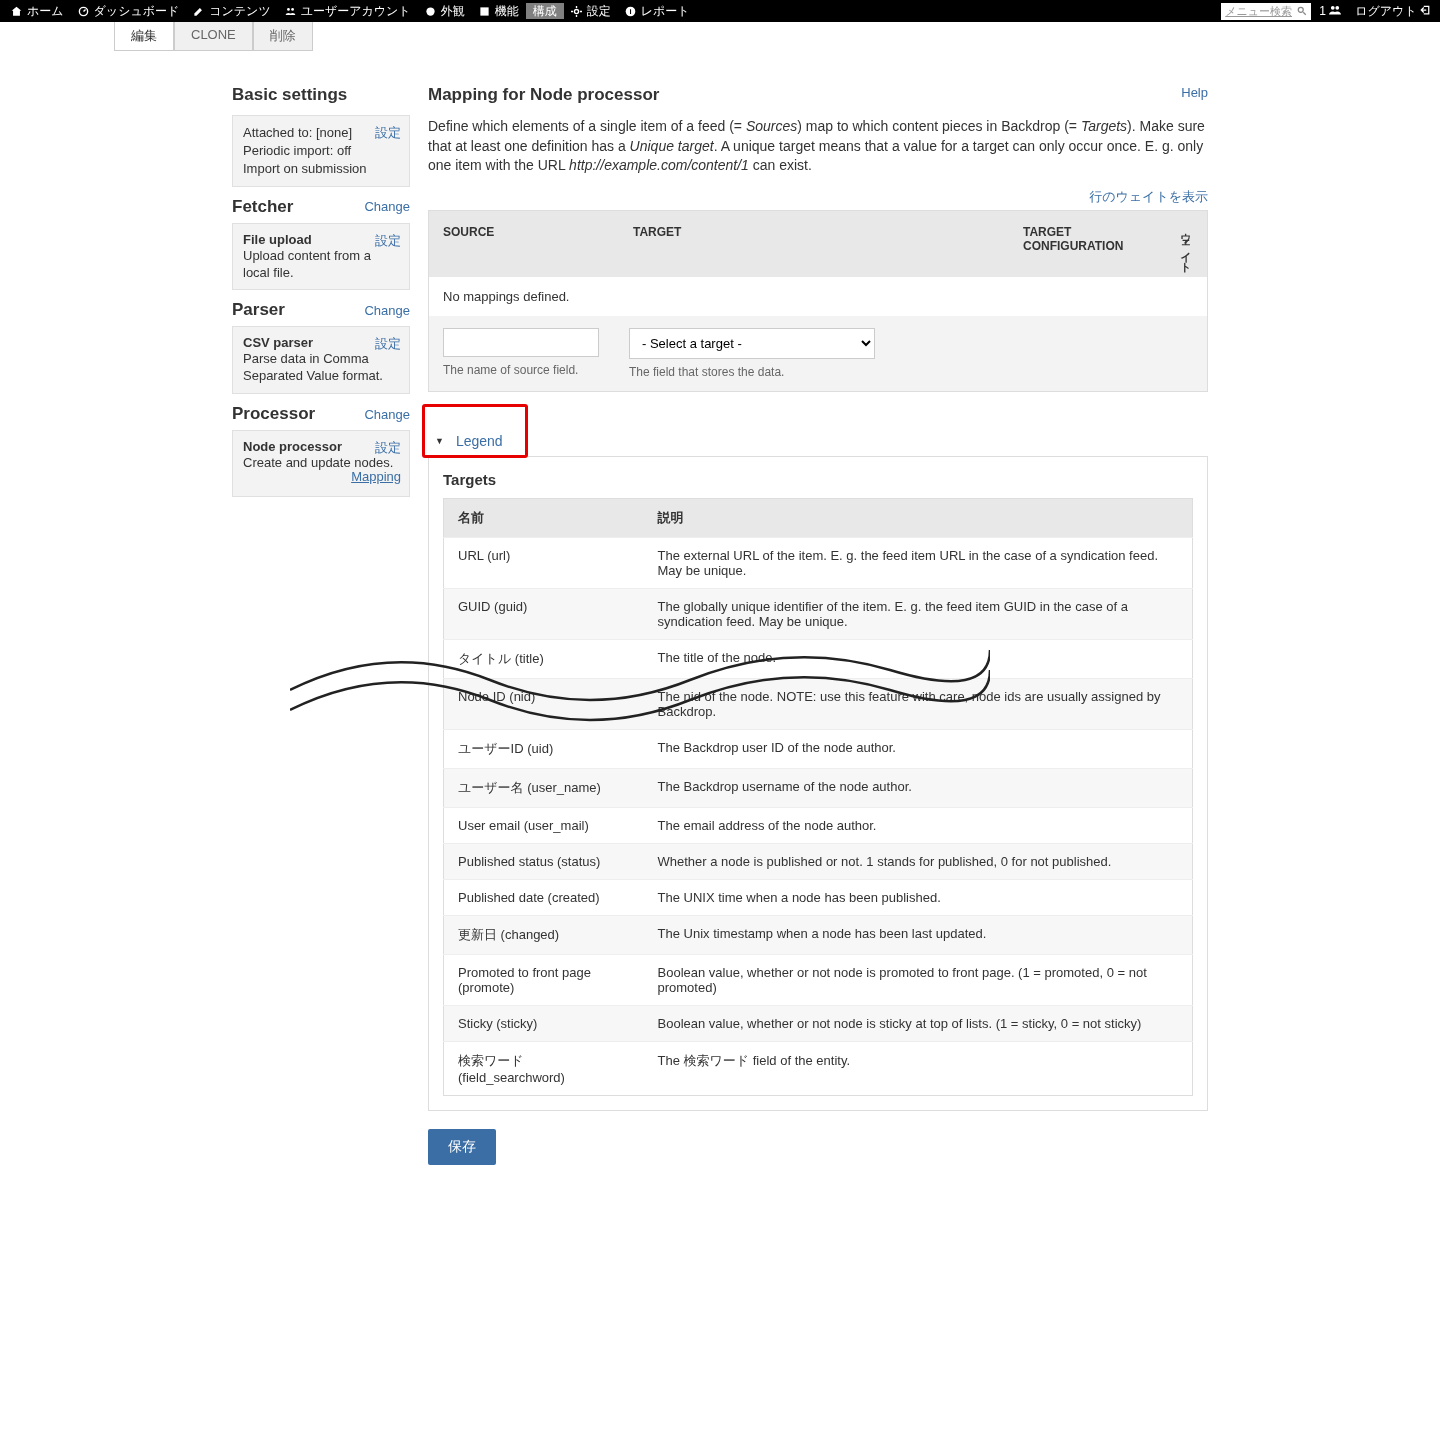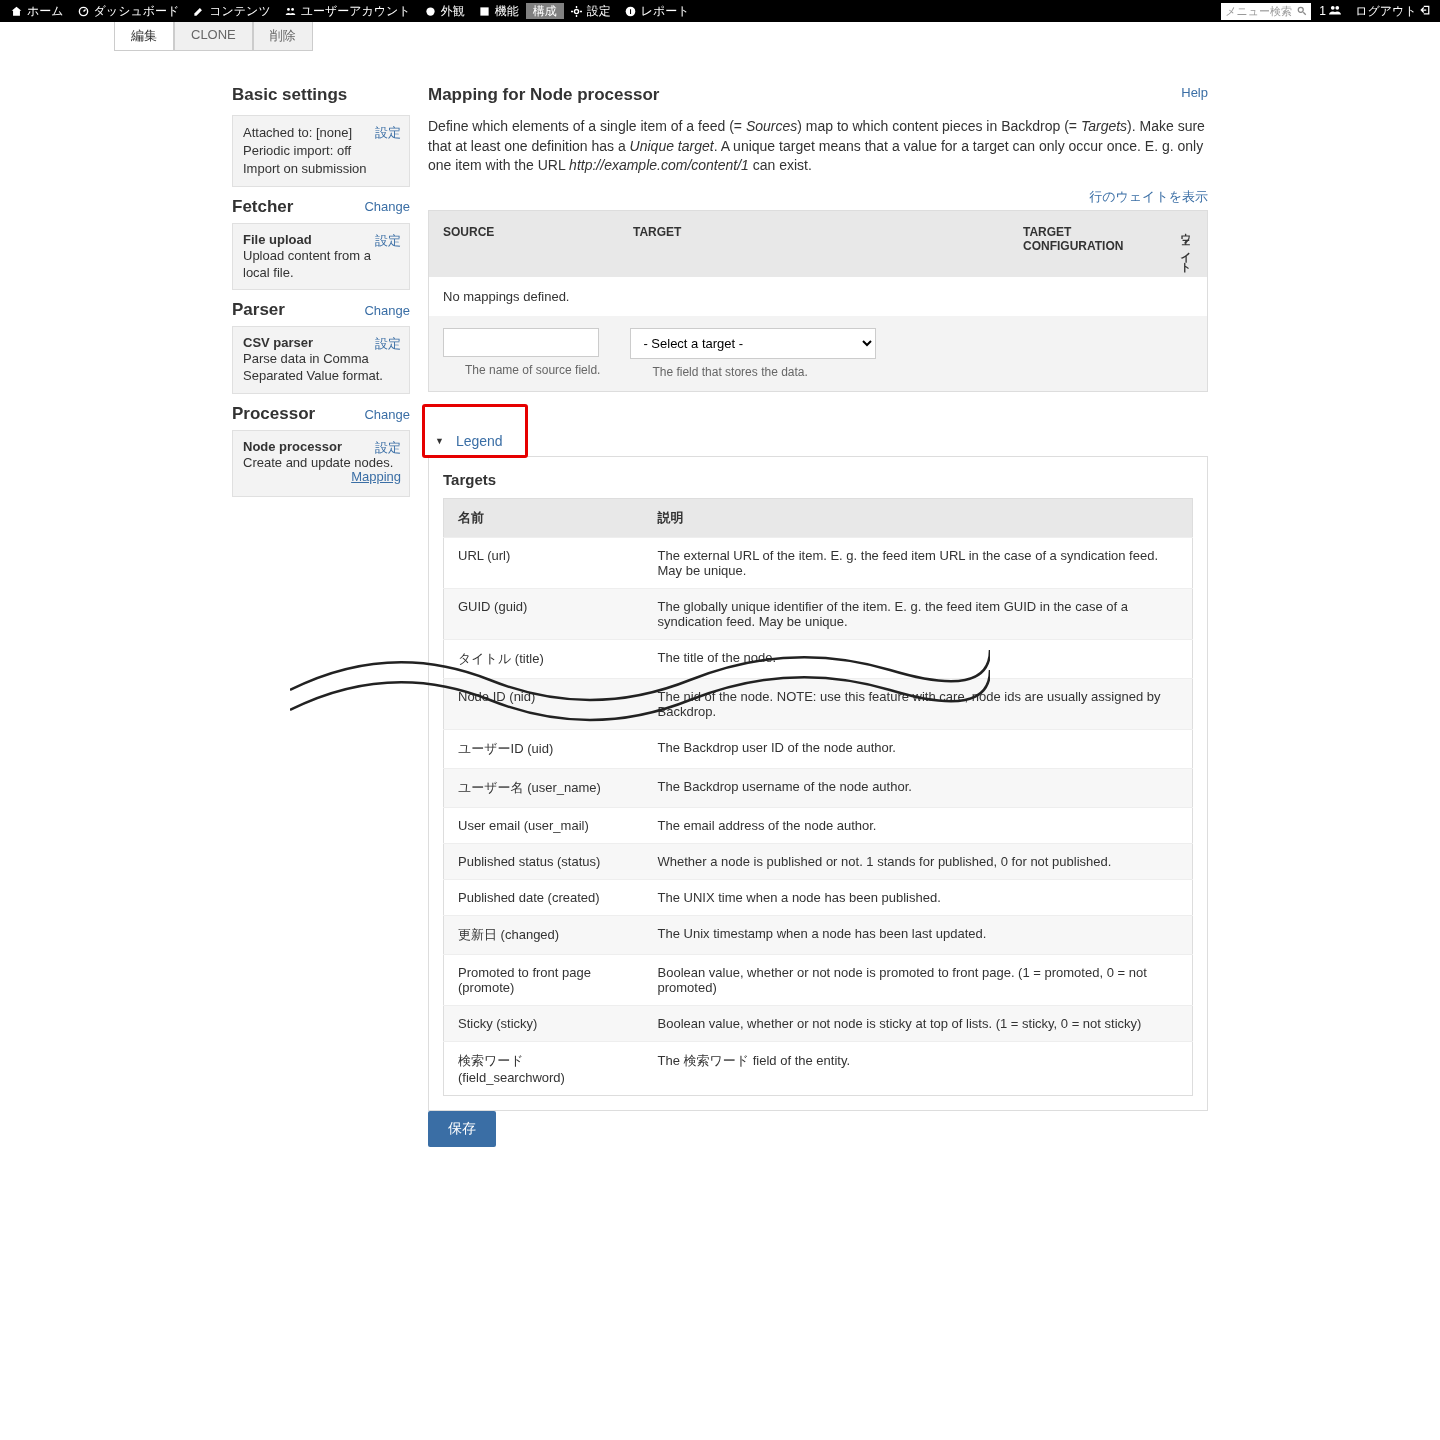--- a/index.html
+++ b/index.html
@@ -3,21 +3,21 @@
   <meta charset="utf-8">
   <style>
     * { box-sizing: border-box; margin: 0; padding: 0; }
     body { font-family: "Helvetica Neue", Arial, sans-serif; font-size: 14px; color: #333; background: #fff; }
     .admin-bar { background: #000; color: #fff; height: 22px; display: flex; align-items: center; font-size: 12px; padding: 0 4px; }
     .admin-left { display: flex; align-items: center; flex: 1; }
     .admin-item { display: flex; align-items: center; padding: 0 7px; height: 16px; cursor: pointer; }
     .admin-item.active { background: #808080; flex-direction: column; }
     .admin-item svg { margin-right: 5px; }
     .admin-right { display: flex; align-items: center; }
-    .search-box { background: #fff; height: 17px; width: 90px; display: flex; align-items: center; padding: 0 4px; color: #999; font-size: 11px; justify-content: space-between; }
+    .search-box { background: #fff; height: 17px; width: 90px; display: flex; align-items: center; padding: 0 4px; color: #999; font-size: 11px; justify-content: space-between; text-decoration: underline; }
     .count { padding: 0 8px; color: #fff; }
     .logout { padding: 0 6px; color: #fff; cursor: pointer; }
     .tabs-row { display: flex; margin-left: 114px; }
     .tab { padding: 5px 16px; border: 1px solid #ccc; border-top: none; background: #f0f0f0; color: #666; cursor: pointer; font-size: 13px; }
     .tab.active { background: #fff; color: #333; font-weight: 500; }
     .container { display: flex; max-width: 976px; margin: 0 auto; padding-top: 34px; }
     .sidebar { width: 178px; margin-right: 18px; flex-shrink: 0; }
     .sidebar h3 { font-size: 17px; font-weight: 600; margin-bottom: 10px; }
     .card { background: #f3f3f3; border: 1px solid #e0e0e0; padding: 8px 10px; margin-bottom: 6px; position: relative; }
     .card-title { font-weight: 600; font-size: 13px; }
@@ -38,32 +38,32 @@
     .col-source { width: 190px; }
     .col-target { flex: 1; }
     .col-config { width: 150px; }
     .col-weight { width: 20px; writing-mode: vertical-rl; text-orientation: upright; font-size: 11px; letter-spacing: -3px; text-align: center; }
     .no-mappings { padding: 12px 14px; font-size: 13px; }
     .inputs-row { display: flex; padding: 12px 14px; background: #f3f3f3; gap: 30px; }
     .input-group { display: flex; flex-direction: column; }
     .input-group input, .input-group select { border: 1px solid #ccc; padding: 6px 8px; font-size: 13px; background: #fff; }
     .input-group input { width: 156px; }
     .input-group select { width: 246px; }
-    .input-help { font-size: 12px; color: #666; margin-top: 6px; margin-left: 22px; }
+    .input-help { font-size: 12px; color: #666; margin-top: 6px; }
     .legend-box { border: 3px solid #e60000; display: inline-block; padding: 24px 22px 6px 10px; margin-top: 12px; margin-left: -6px; border-radius: 3px; position: relative; z-index: 2; background: #fff; }
     .legend-toggle { color: #3a6ea5; font-size: 14px; cursor: pointer; display: inline-flex; align-items: center; }
     .legend-toggle::before { content: "▼"; font-size: 9px; margin-right: 12px; color: #333; }
     .legend-panel { border: 1px solid #ddd; margin-top: -2px; padding: 14px; }
     .legend-panel h3 { font-size: 15px; font-weight: 600; margin-bottom: 10px; }
     .targets-table { width: 100%; border: 1px solid #ddd; border-collapse: collapse; font-size: 13px; }
     .targets-table th { background: #e8e8e8; text-align: left; padding: 10px 14px; font-weight: 600; font-size: 13px; }
     .targets-table td { padding: 10px 14px; vertical-align: top; border-top: 1px solid #eee; }
     .targets-table tr:nth-child(even) td { background: #f7f7f7; }
     .col-name { width: 200px; }
-    .save-btn { background: #3a6ea5; color: #fff; border: none; padding: 9px 20px; font-size: 14px; cursor: pointer; border-radius: 2px; }
+    .save-btn { background: #3a6ea5; color: #fff; border: none; padding: 9px 20px; font-size: 14px; margin-top: 18px; cursor: pointer; border-radius: 2px; }
     .wave-overlay { position: absolute; left: 290px; top: 630px; width: 700px; pointer-events: none; z-index: 10; }
     .wave-overlay svg { width: 100%; height: 100px; }
   </style>
 </head>
 <body>
 
 <div class="admin-bar">
   <div class="admin-left">
     <div class="admin-item">
         <svg width="11" height="11" viewBox="0 0 16 16" fill="#fff">

